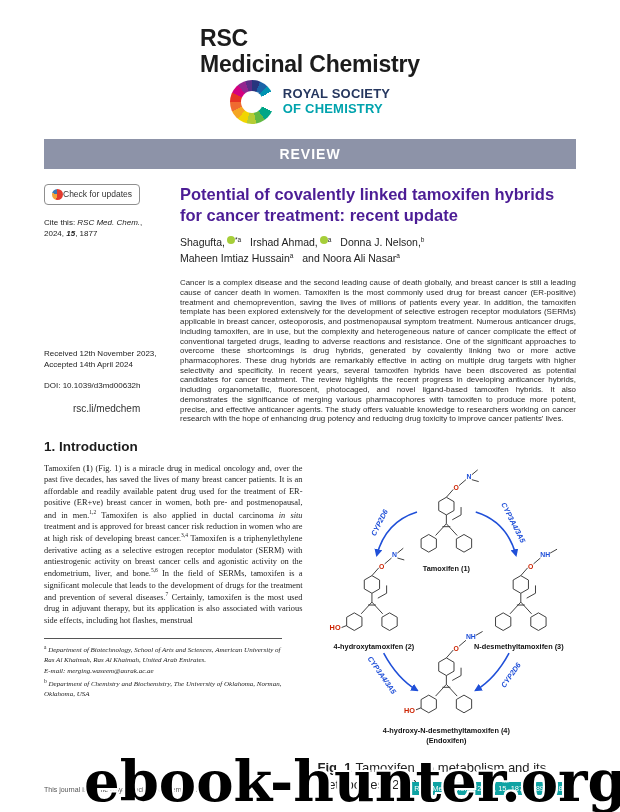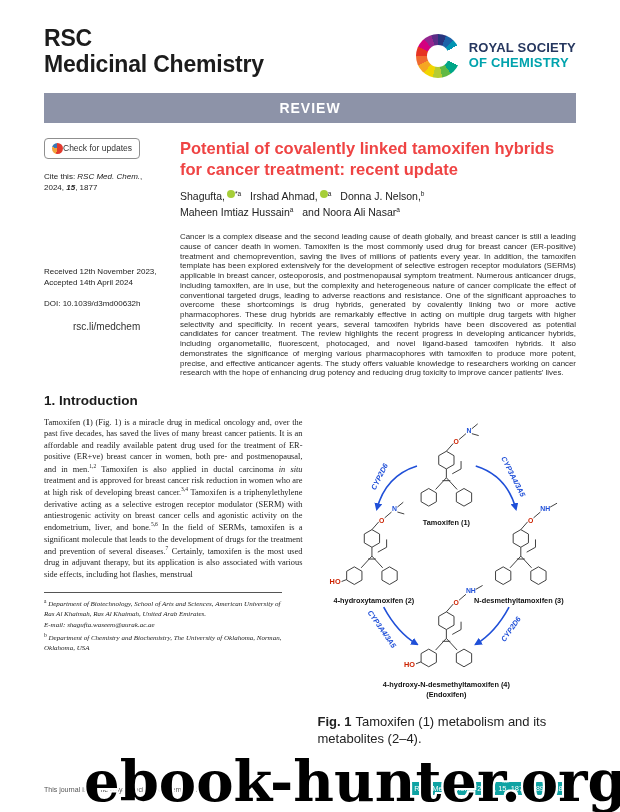--- a/index.html
+++ b/index.html
@@ -1,21 +1,21 @@
 <!DOCTYPE html>
 <html><head>
 <meta charset="utf-8">
 <style>
   * { margin:0; padding:0; box-sizing:border-box; }
   html,body { background:#e9e9e9; }
   body { font-family:"Liberation Sans", sans-serif; }
   .page { position:relative; width:620px; height:812px; margin:0 auto; background:#ffffff; overflow:hidden; }
 
   
-  .header { display:flex; justify-content:space-between; align-items:flex-end; padding:26px 44px 0 44px; }
+  .header { display:flex; justify-content:space-between; align-items:center; padding:26px 44px 0 44px;flex-direction:column; }
   .jname { font-size:23px; font-weight:bold; color:#1c1c1c; line-height:1.12; letter-spacing:-0.2px; }
   .logo { display:flex; align-items:center; gap:9px; margin-top:2px; }
   .logo-mark { position:relative; width:44px; height:44px; border-radius:50%;
     background:conic-gradient(#28357e 0 6%, #1b63a8 6% 12%, #0093b2 12% 17%, #ffffff 17% 32%,
       #00a687 32% 40%, #61b944 40% 47%, #b5cc34 47% 54%, #f1d500 54% 61%, #f5a623 61% 68%,
       #ef6a30 68% 75%, #e63323 75% 82%, #d4007f 82% 89%, #93268f 89% 95%, #5c2d87 95% 100%); }
   .logo-mark::after { content:""; position:absolute; inset:11px; background:#fff; border-radius:50%; }
   .logo-text { font-weight:bold; font-size:13px; line-height:1.12; letter-spacing:0.2px; }
   .lt1 { color:#26375f; } .lt2 { color:#00a3ad; }
 
@@ -24,25 +24,25 @@
     font-size:14px; letter-spacing:1px; padding:7px 12px;text-align:center; }
 
   
   .top { display:grid; grid-template-columns:122px 1fr; gap:14px; margin:15px 44px 0 44px; }
   .check-btn { display:inline-flex; align-items:center; border:1px solid #8f8f8f;
     border-radius:4px; padding:4px 7px; font-size:8.5px; color:#333; background:#fff; cursor:pointer; width:fit-content; }
   .crossmark { width:11px; height:11px; border-radius:50%; flex:0 0 auto;
     background:conic-gradient(#e23a2e 0 55%, #f2a33c 55% 80%, #3a77b5 80% 100%); }
   .cite { font-size:8px; color:#222; margin-top:12px; line-height:1.45; width:118px; }
   .cite i { font-style:italic; } .cite b { font-weight:bold; }
-  .recacc { margin-top:72px; font-size:8px; line-height:1.45; color:#222; }
+  .recacc { margin-top:108px; font-size:8px; line-height:1.45; color:#222; }
   .doi { margin-top:10px; font-size:8px; color:#222; }
   .rsclink { margin-top:13px; font-size:10px; color:#333; cursor:pointer;padding-left:29px; }
 
-  .title { font-size:16.5px; font-weight:bold; color:#ef4444; line-height:1.28; max-width:400px; }
+  .title { font-size:16.5px; font-weight:bold; color:#4c1d95; line-height:1.28; max-width:400px; }
   .authors { margin-top:9px; font-size:10.5px; color:#222; line-height:1.5; max-width:330px; }
   .author { margin-right:6px; white-space:nowrap; }
   .author sup { font-size:6.5px; }
   .orcid { display:inline-block; width:8px; height:8px; border-radius:50%; background:#a6ce39; margin-left:2px; vertical-align:2px; }
   .abstract { margin-top:11px; font-size:7.9px; line-height:1.23; text-align:justify; color:#2b2b2b; max-width:400px; }
 
   
   .intro-heading { margin:15px 44px 0 44px; font-size:13.5px; font-weight:bold; color:#1c1c1c; }
   .body { display:grid; grid-template-columns:1fr 1fr; gap:15px; margin:9px 44px 0 44px; }
   .body-text { font-family:"Liberation Serif", serif; font-size:8.4px; line-height:1.36;
@@ -125,21 +125,21 @@
   </div>
 
   <div class="intro-heading">1. Introduction</div>
 
   <div class="body">
     <div class="text-col">
       <p class="body-text"><span>Tamoxifen (</span><b>1</b><span>) (Fig. 1) is a miracle drug in medical oncology and, over the past five decades, has saved the lives of many breast cancer patients. It is an affordable and readily available patent drug used for the treatment of ER-positive (ER+ve) breast cancer in women, both pre- and postmenopausal, and in men.</span><sup>1,2</sup><span> Tamoxifen is also applied in ductal carcinoma </span><i>in situ</i><span> treatment and is approved for breast cancer risk reduction in women who are at high risk of developing breast cancer.</span><sup>3,4</sup><span> Tamoxifen is a triphenylethylene derivative acting as a selective estrogen receptor modulator (SERM) with antiestrogenic activity on breast cancer cells and agonistic activity on the endometrium, liver, and bone.</span><sup>5,6</sup><span> In the field of SERMs, tamoxifen is a significant molecule that leads to the development of drugs for the treatment and prevention of several diseases.</span><sup>7</sup><span> Certainly, tamoxifen is the most used drug in adjuvant therapy, but its application is also associated with various side effects, including hot flashes, menstrual</span></p>
 
       <div class="footnotes">
         <div class="fn-line"><sup>a</sup><span> Department of Biotechnology, School of Arts and Sciences, American University of Ras Al Khaimah, Ras Al Khaimah, United Arab Emirates.</span></div>
-        <div class="fn-line"><span>E-mail: shagufta.waseem@aurak.ac.ae</span></div>
+        <div class="fn-line"><span>E-mail: merging.waseem@aurak.ac.ae</span></div>
         <div class="fn-line"><sup>b</sup><span> Department of Chemistry and Biochemistry, The University of Oklahoma, Norman, Oklahoma, USA</span></div>
       </div>
     </div>
 
     <div class="fig-col">
       <svg class="figure" viewBox="0 0 256 300">
         <defs>
           <polygon id="hex" points="0,-9 7.8,-4.5 7.8,4.5 0,9 -7.8,4.5 -7.8,-4.5"></polygon>
           <g id="tri">
             <use href="#hex" y="-22"></use>

